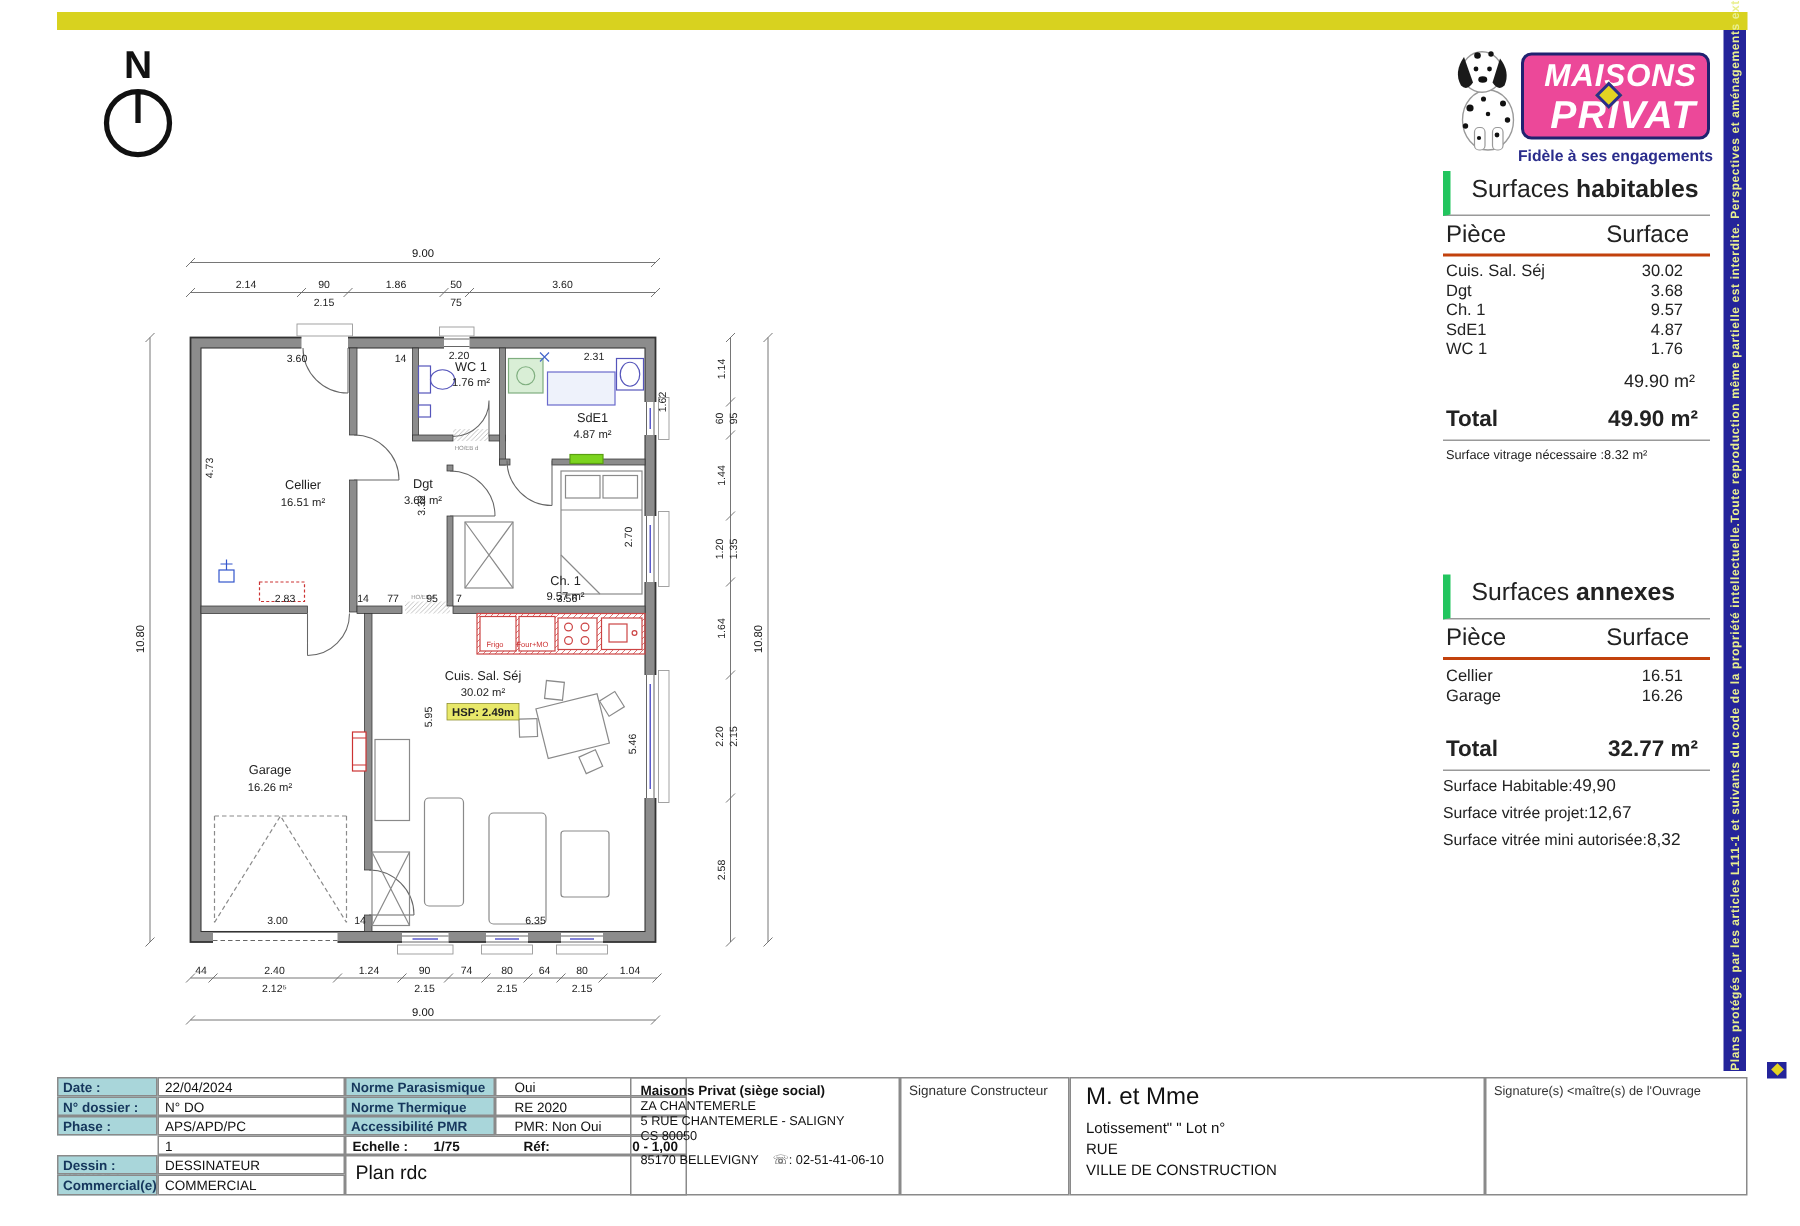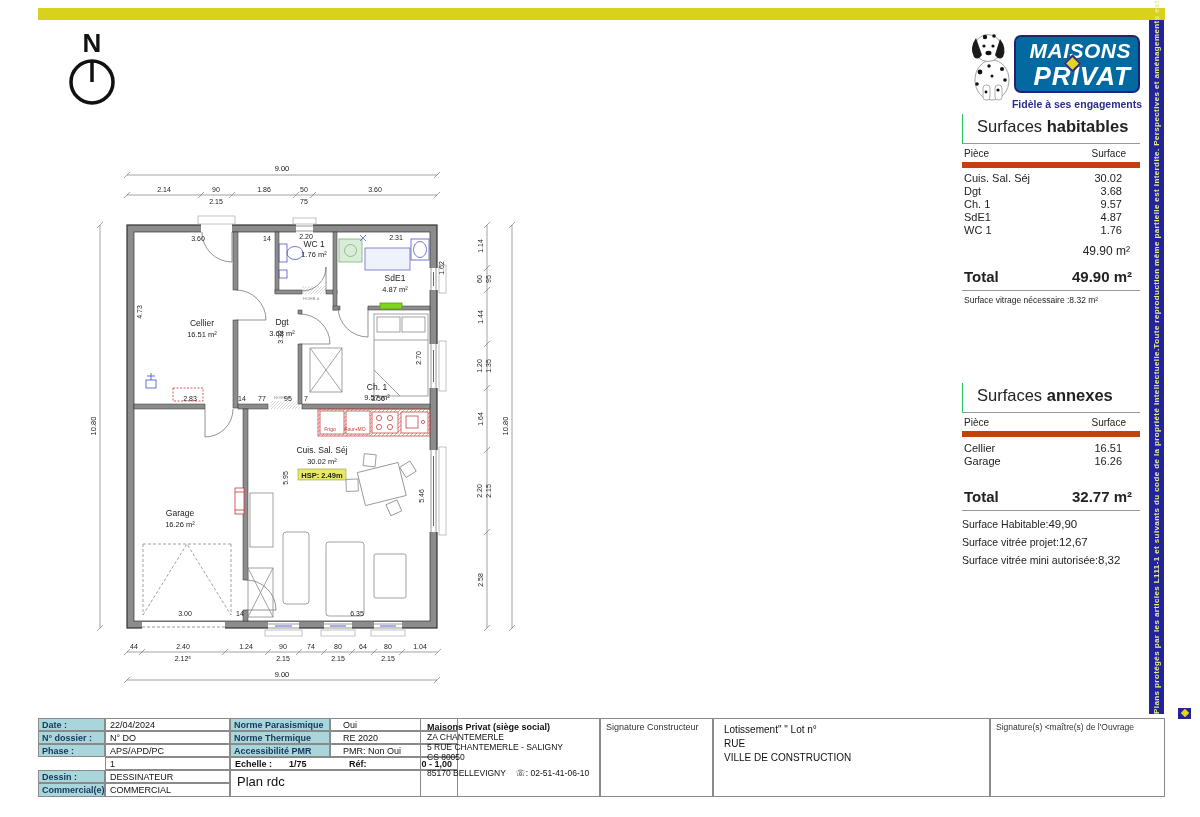--- a/index.html
+++ b/index.html
@@ -7,31 +7,31 @@
         font-family:"Liberation Sans", sans-serif;color:#222;}
   .abs{position:absolute;box-sizing:border-box;}
   
   .band-top{left:38px;top:8px;width:1127px;height:12px;background:#d8d21f;}
   .strip{left:1149px;top:20px;width:15px;height:694px;background:#24249a;display:flex;align-items:flex-end;justify-content:center;}
   .strip span{writing-mode:vertical-rl;transform:rotate(180deg);font-size:8px;line-height:15px;
               color:#e9ef8f;letter-spacing:.4px;white-space:nowrap;font-weight:600;}
   .mini-glyph{left:1178px;top:708px;width:13px;height:11px;background:#24249a;}
   .mini-glyph i{position:absolute;left:4px;top:2px;width:6px;height:6px;background:#e3d322;transform:rotate(45deg);}
   
-  .logo-box{left:1014px;top:35px;width:126px;height:58px;background:#0369a1;border-radius:7px;border:2px solid #202270;}
+  .logo-box{left:1014px;top:35px;width:126px;height:58px;background:#ec4899;border-radius:7px;border:2px solid #202270;}
   .logo-box .l1{position:absolute;right:7px;top:2px;font-size:21px;font-weight:800;font-style:italic;color:#fff;letter-spacing:.5px;}
   .logo-box .l2{position:absolute;right:7px;top:24px;font-size:26px;font-weight:800;font-style:italic;color:#fff;letter-spacing:1px;}
   .diamond{left:1066px;top:57px;width:13px;height:13px;background:#e3d322;border:2px solid #2b2d8c;transform:rotate(45deg);z-index:4;}
   .tagline{left:1010px;top:98px;width:134px;text-align:center;color:#2b2d8c;font-size:10.5px;font-weight:700;}
   .dog{left:962px;top:28px;z-index:3;}
   
   .panel{font-size:11px;color:#222;}
-  .p-title{font-size:16.5px;border-left:1px solid #22c55e;border-bottom:1px solid #999;padding:3px 0 7px 14px;}
+  .p-title{font-size:16.5px;border-left:5px solid #22c55e;border-bottom:1px solid #999;padding:3px 0 7px 14px;}
   .p-title b{font-weight:800;}
-  .p-head{display:flex;justify-content:space-between;font-size:10px;padding:4px 14px 3px 2px;border-bottom:6px solid #c2410c;gap:40px;}
+  .p-head{display:flex;justify-content:space-between;font-size:16px;padding:4px 14px 3px 2px;border-bottom:2px solid #c2410c;gap:40px;}
   .s-row{display:flex;justify-content:space-between;line-height:13px;padding:0 2px;}
   .s-row .num{padding-right:16px;}
   .subtotal{text-align:right;padding-right:10px;font-size:12px;margin-top:7px;}
   .total-row{display:flex;justify-content:space-between;font-size:15px;font-weight:800;
              border-bottom:1px solid #999;padding:2px 2px 5px 2px;margin-top:8px;}
   .total-row .tv{font-weight:700;padding-right:6px;}
   .note-row{display:flex;font-size:8.5px;margin-top:4px;padding:0 4px 0 2px;}
   .sum-row{display:flex;justify-content:flex-start;font-size:10.5px;margin-bottom:6px;}
   .sum-row .sv{font-size:11.5px;}
   
@@ -471,20 +471,21 @@
       <div>5 RUE CHANTEMERLE - SALIGNY</div>
       <div>CS 80050</div>
       <div style="margin-top:6px;">
         <span>85170 BELLEVIGNY</span>
         &nbsp;&nbsp;&nbsp;<span>☏: 02-51-41-06-10</span>
       </div>
     </div>
 
     <div class="cell sigc" style="left:562px;top:0;width:113px;height:79px;">Signature Constructeur</div>
     <div class="cell client" style="left:675px;top:0;width:277px;height:79px;">
+      <div class="ct">M. et Mme</div>
       <div class="cl">Lotissement"   " Lot n°</div>
       <div class="cl">RUE</div>
       <div class="cl">VILLE DE CONSTRUCTION</div>
     </div>
     <div class="cell sigo" style="left:952px;top:0;width:175px;height:79px;">Signature(s) &lt;maître(s) de l'Ouvrage</div>
   </div>
 
   <div class="abs mini-glyph">
       <i></i>
     </div>

